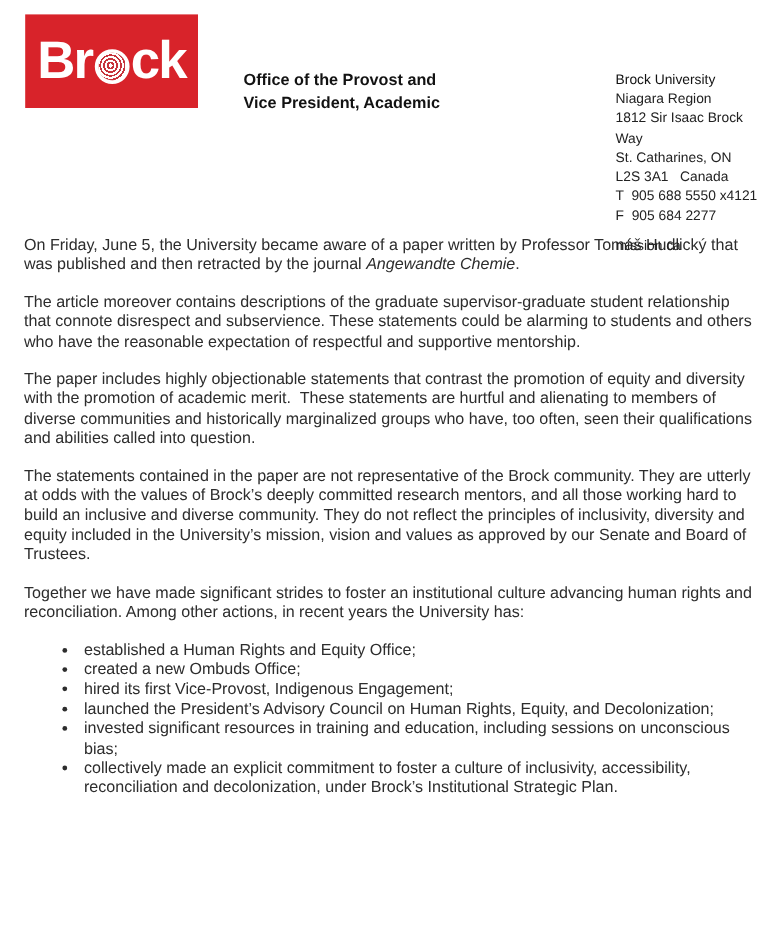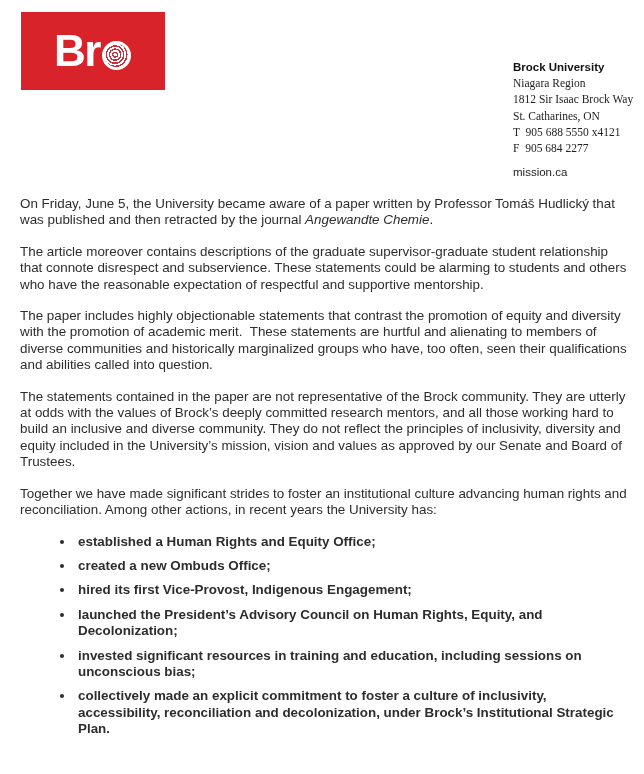--- a/index.html
+++ b/index.html
@@ -64,23 +64,23 @@
   }
   .address {
     position: absolute;
     left: 513px;
     top: 59px;
     font-size: 11.5px;
     line-height: 16.2px;
     color: #222222;
     width: 128px;
   }
-  .addr-name { font-weight: bold; color: #121212; }
+  .addr-name { font-weight: normal; color: #121212; }
   .addr-web { margin-top: 8px; }
-  .pre { white-space: pre-wrap; font-family: Liberation Serif, serif; }
+  .pre { white-space: pre-wrap; }
   
   .letter-body {
     padding: 0 18px 0 20px;
     width: 608px;
     font-size: 13.4px;
     line-height: 16.4px;
   }
   .letter-body p {
     margin: 0 0 15px 0;
     white-space: pre-wrap;
@@ -99,44 +99,49 @@
     font-weight: normal;
     font-style: italic;
   }
   .bullets {
     margin: 0;
     padding-left: 47px;
     list-style-type: disc;
   }
   .bullets li {
     padding-left: 3px;
-    margin: 8px;
+    margin: 0;
     white-space: pre-wrap;
-    font-weight: bold;
   }
 </style>
 </head>
 <body>
 
 <div class="page">
 
   <header class="letterhead">
     <div class="logo">
       <span class="logo-text">
           <span>Br</span>
           <span class="finger-o"></span>
+          <span>ck</span>
         </span>
     </div>
 
+    <div class="office">
+      <div>Office of the Provost and</div>
+      <div>Vice President, Academic</div>
+    </div>
 
     <div class="address">
       <div class="addr-name">Brock University</div>
       <div class="pre">Niagara Region</div>
       <div class="pre">1812 Sir Isaac Brock Way</div>
       <div class="pre">St. Catharines, ON</div>
+      <div class="pre">L2S 3A1   Canada</div>
       <div class="pre">T  905 688 5550 x4121</div>
       <div class="pre">F  905 684 2277</div>
       <div class="addr-web">mission.ca</div>
     </div>
   </header>
 
   <main class="letter-body">
 
 
     <p><span>On Friday, June 5, the University became aware of a paper written by Professor Tomáš Hudlický that was published and then retracted by the journal </span><span class="journal">Angewandte Chemie</span><span>.</span></p>

